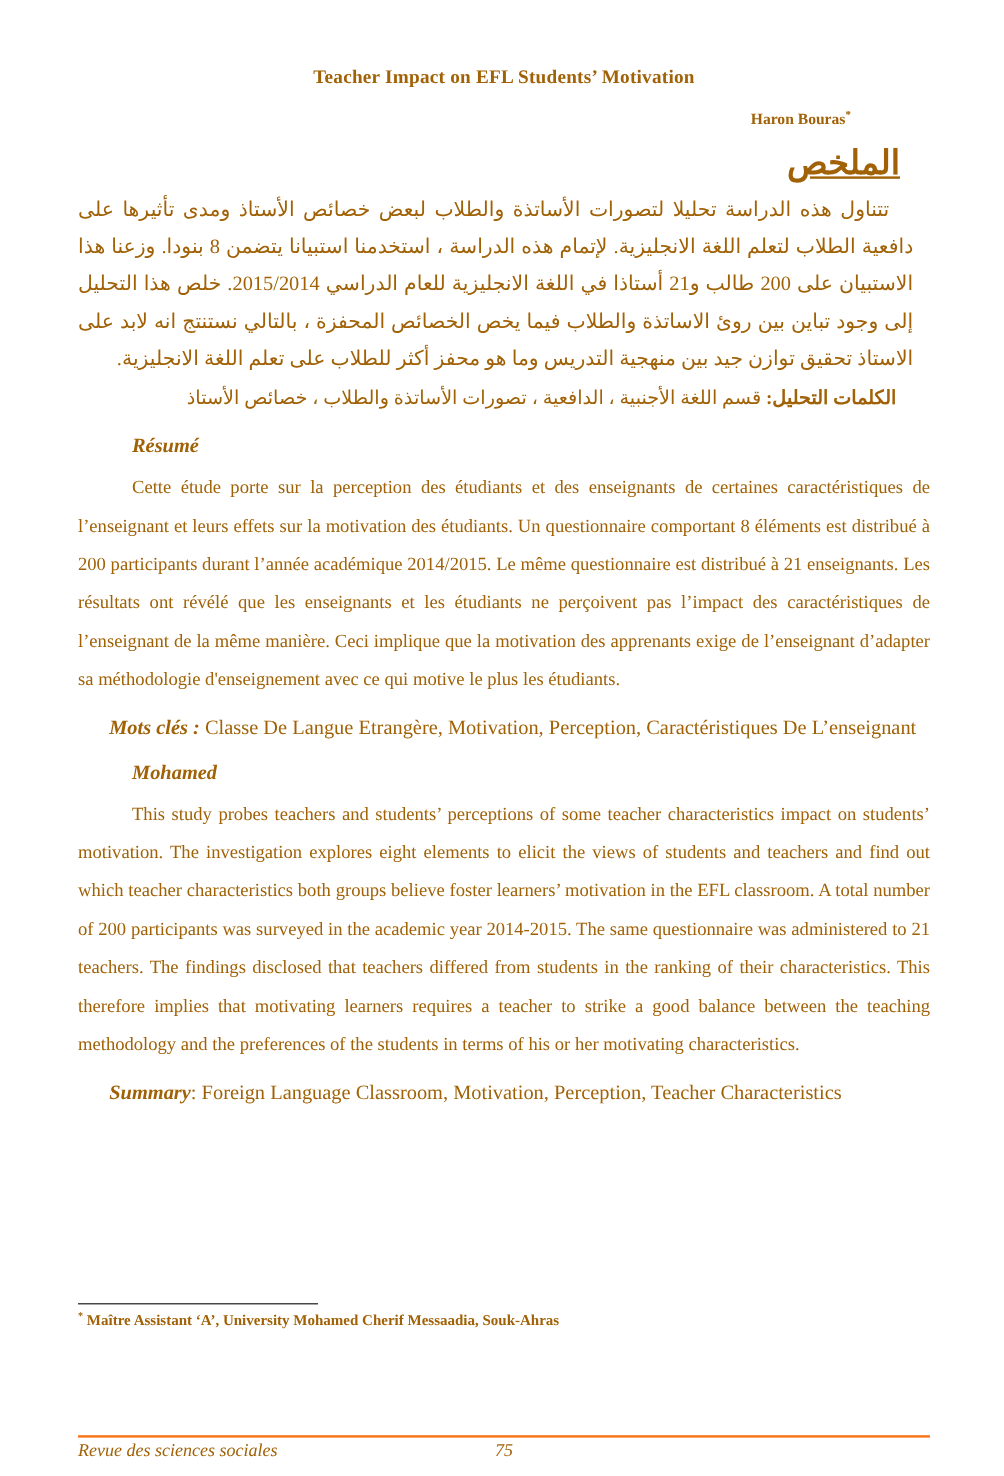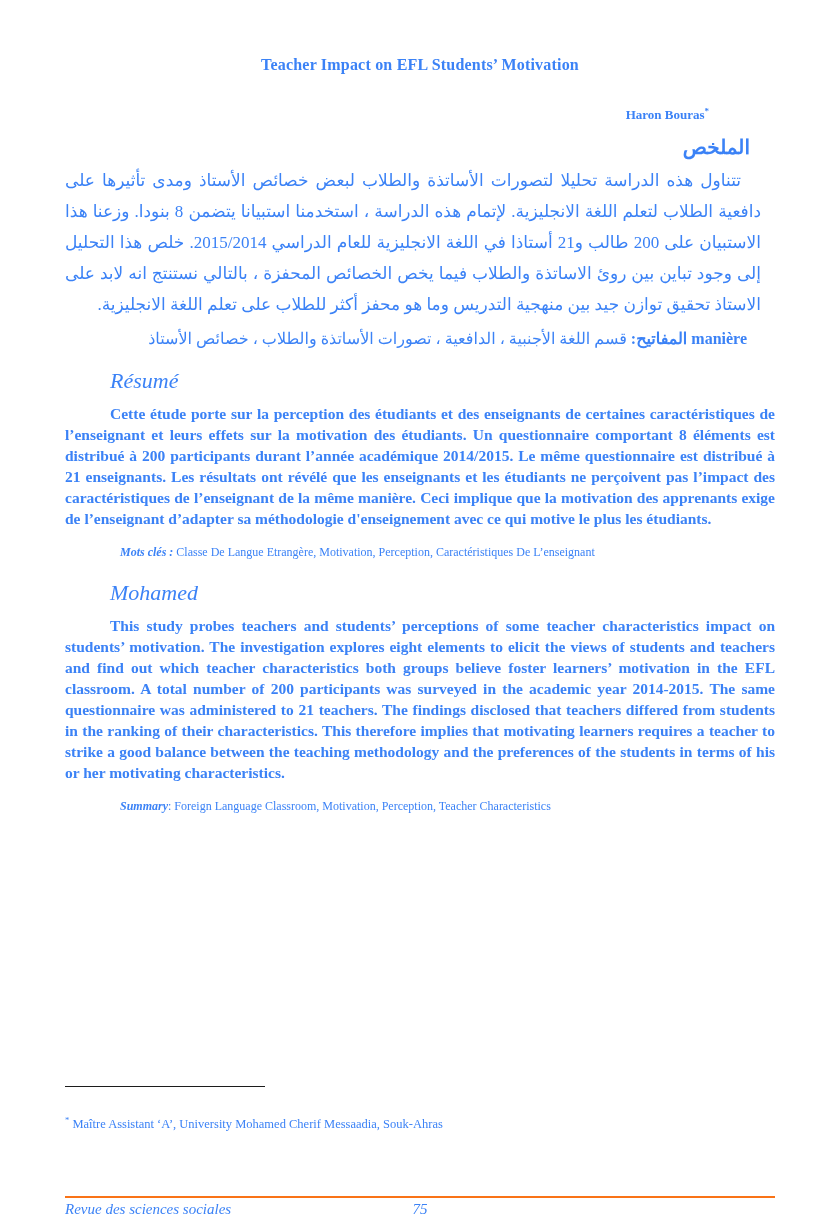--- a/index.html
+++ b/index.html
@@ -2,102 +2,102 @@
 <html><head>
 <meta charset="utf-8">
 <style>
   html, body { margin: 0; padding: 0; background: #e8e8e8; }
   .page {
     position: relative;
     width: 837px;
     height: 1230px;
     margin: 0 auto;
     background: #ffffff;
-    color: #3b82f6;
+    color: #a16207;
     font-family: "Liberation Serif", "DejaVu Serif", serif;
     overflow: hidden;
     box-sizing: border-box;
   }
   .content {
     padding: 56px 62px 0 65px;
   }
   .title {
     margin: 0;
     text-align: center;
     font-size: 16px;
     font-weight: bold;
     letter-spacing: 0.2px;
   }
   .author-line {
-    margin-top: 32px;
+    margin-top: 16px;
     text-align: right;
     padding-right: 66px;
     font-size: 13px;
     font-weight: bold;
   }
   .author-line sup { font-size: 9px; }
   .ar-heading {
     direction: rtl;
     text-align: right;
     margin: 12px 25px 0 0;
-    font-size: 20px;
+    font-size: 28px;
     font-weight: bold;
+    text-decoration: underline;
   }
   .ar-body {
     direction: rtl;
     text-align: justify;
     margin: 6px 14px 0 0;
     font-size: 17px;
     line-height: 31px;
     text-indent: 20px;
   }
   .ar-keywords {
     direction: rtl;
     text-align: right;
     margin: 4px 0 0 0;
     padding-right: 28px;
     font-size: 16px;
     line-height: 30px;
   }
   .kw-label-ar { font-weight: bold; }
   .latin-heading {
     margin: 14px 0 0 45px;
-    font-size: 22px;
-    font-weight: normal;
+    font-size: 17px;
+    font-weight: bold;
     font-style: italic;
   }
   .latin-body {
     margin: 9px 0 0 0;
     text-align: justify;
     font-size: 15.5px;
-    line-height: 21px;
+    line-height: 32px;
     text-indent: 45px;
-    font-weight: bold;
   }
   .kw-line {
-    margin: 10px 0 0 55px;
-    font-size: 12px;
+    margin: 10px 0 0 26px;
+    font-size: 17px;
     line-height: 27px;
   }
   .kw-label-latin { font-weight: bold; font-style: italic; }
   .footnote-area {
     position: absolute;
     left: 65px;
     top: 1086px;
     width: 710px;
   }
   .footnote-rule {
     width: 200px;
     height: 0;
     border-top: 1.5px solid #1c1c1c;
   }
   .footnote-text {
-    margin-top: 28px;
+    margin-top: 4px;
     font-size: 12.5px;
-    font-weight: normal;
+    font-weight: bold;
   }
   .footnote-text sup { font-size: 8.5px; }
   .page-footer {
     position: absolute;
     left: 65px;
     width: 710px;
     top: 1196px;
     border-top: 2px solid #f97316;
     padding-top: 3px;
     display: grid;
@@ -118,21 +118,21 @@
     <h1 class="title">Teacher Impact on EFL Students’ Motivation</h1>
 
     <div class="author-line">
       <span>Haron Bouras</span><sup>*</sup>
     </div>
 
     <div class="ar-heading" dir="rtl">الملخص</div>
 
     <p class="ar-body" dir="rtl">تتناول هذه الدراسة تحليلا لتصورات الأساتذة والطلاب لبعض خصائص الأستاذ ومدى تأثيرها على دافعية الطلاب لتعلم اللغة الانجليزية. لإتمام هذه الدراسة ، استخدمنا استبيانا يتضمن 8 بنودا. وزعنا هذا الاستبيان على 200 طالب و21 أستاذا في اللغة الانجليزية للعام الدراسي 2015/2014. خلص هذا التحليل إلى وجود تباين بين روئ الاساتذة والطلاب فيما يخص الخصائص المحفزة ، بالتالي نستنتج انه لابد على الاستاذ تحقيق توازن جيد بين منهجية التدريس وما هو محفز أكثر للطلاب على تعلم اللغة الانجليزية.</p>
 
-    <p class="ar-keywords" dir="rtl"><span class="kw-label-ar">manière المفاتيح:</span><span> قسم اللغة الأجنبية ، الدافعية ، تصورات الأساتذة والطلاب ، خصائص الأستاذ</span></p>
+    <p class="ar-keywords" dir="rtl"><span class="kw-label-ar">الكلمات التحليل:</span><span> قسم اللغة الأجنبية ، الدافعية ، تصورات الأساتذة والطلاب ، خصائص الأستاذ</span></p>
 
     <div class="latin-heading">Résumé</div>
 
     <p class="latin-body">Cette étude porte sur la perception des étudiants et des enseignants de certaines caractéristiques de l’enseignant et leurs effets sur la motivation des étudiants. Un questionnaire comportant 8 éléments est distribué à 200 participants durant l’année académique 2014/2015. Le même questionnaire est distribué à 21 enseignants. Les résultats ont révélé que les enseignants et les étudiants ne perçoivent pas l’impact des caractéristiques de l’enseignant de la même manière. Ceci implique que la motivation des apprenants exige de l’enseignant d’adapter sa méthodologie d'enseignement avec ce qui motive le plus les étudiants.</p>
 
     <p class="kw-line"><span class="kw-label-latin">Mots clés :</span><span> Classe De Langue Etrangère, Motivation, Perception, Caractéristiques De L’enseignant</span></p>
 
     <div class="latin-heading">Mohamed</div>
 
     <p class="latin-body">This study probes teachers and students’ perceptions of some teacher characteristics impact on students’ motivation. The investigation explores eight elements to elicit the views of students and teachers and find out which teacher characteristics both groups believe foster learners’ motivation in the EFL classroom. A total number of 200 participants was surveyed in the academic year 2014-2015. The same questionnaire was administered to 21 teachers. The findings disclosed that teachers differed from students in the ranking of their characteristics. This therefore implies that motivating learners requires a teacher to strike a good balance between the teaching methodology and the preferences of the students in terms of his or her motivating characteristics.</p>

